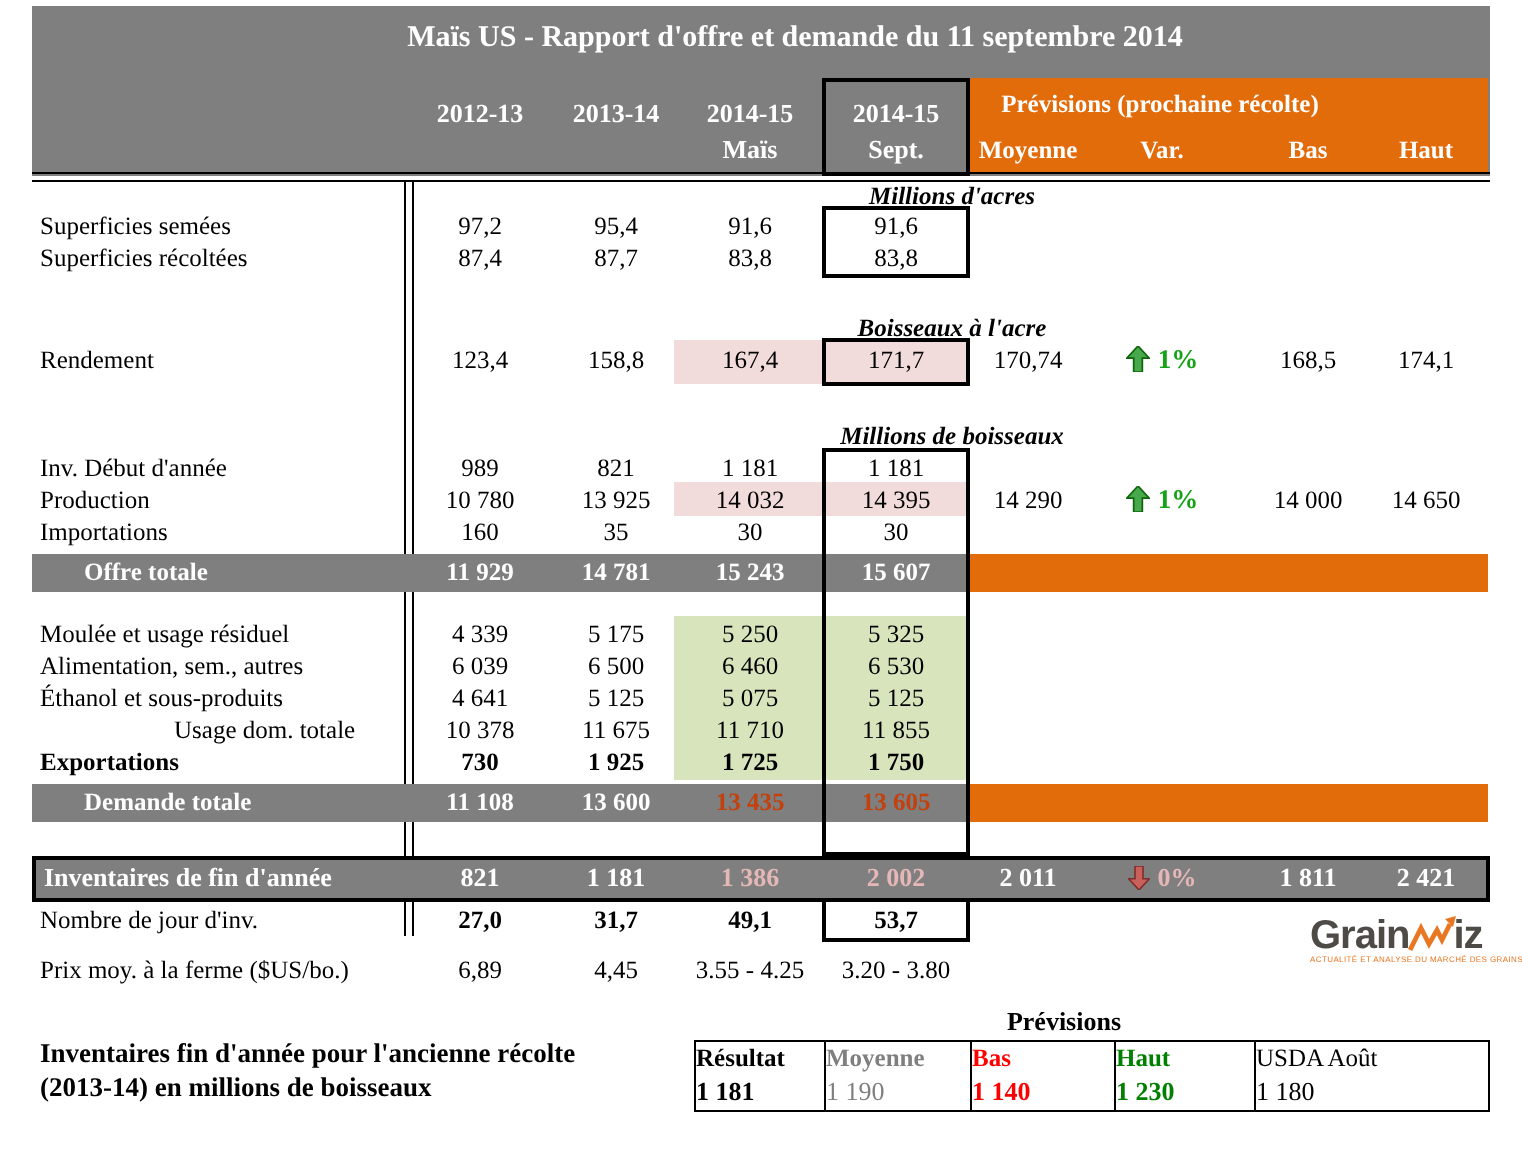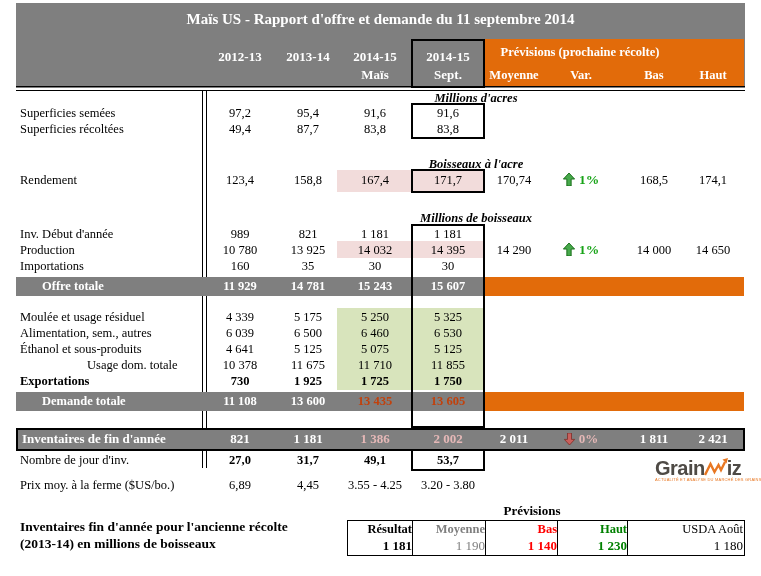--- a/index.html
+++ b/index.html
@@ -16,21 +16,21 @@
   .lab{position:absolute;left:20px;text-align:left;white-space:nowrap;}
   .ind{left:87px}
   .tot-ind{left:42px}
   .b{font-weight:bold}
   .white{color:#fff}
   .pinktx{color:#E5B8B7}
   .greentx{color:#c2410c}
   
   #grayhead{left:16px;top:3px;width:729px;height:85px;background:#7F7F7F;}
   #title{left:16px;top:11px;width:729px;text-align:center;color:#fff;
-         font-size:15px;font-weight:bold;}
+         font-size:15px;font-weight:bold;padding-left:17px;}
   #orangehead{left:485px;top:39px;width:259px;height:47px;background:#E26B0A;}
   .hdrtxt{color:#fff;font-weight:bold;font-size:13px;height:16px;line-height:16px;}
   #prevtitle{left:480px;top:45px;width:200px;text-align:center;color:#fff;
              font-weight:bold;font-size:12.5px;}
   
   .dblh{left:16px;top:86px;width:729px;height:5px;border-top:1.8px solid #000;
         border-bottom:1.8px solid #000;box-sizing:border-box;}
   .dblv{width:5px;border-left:1.5px solid #000;border-right:1.5px solid #000;
         box-sizing:border-box;}
   .blackbox{border:2px solid #000;box-sizing:border-box;background:transparent;z-index:6;}
@@ -47,21 +47,21 @@
         font-weight:bold;font-size:12.5px;height:14px;line-height:14px;}
   
   .arr{display:inline-block;vertical-align:-2px;margin-right:4px;}
   .pct-up{color:#17A317;font-weight:bold;font-size:13.5px;}
   .pct-dn{color:#E5B8B7;font-weight:bold;font-size:13px;}
   
   #note{left:20px;top:518px;width:340px;font-size:13.5px;font-weight:bold;line-height:17px;}
   #prevlabel{left:482px;top:503px;width:100px;text-align:center;font-size:13px;font-weight:bold;}
   #btable{left:347px;top:520px;width:398px;height:36px;border:1.5px solid #000;
           box-sizing:border-box;display:flex;}
-  .btcell{border-left:1.5px solid #000;text-align:right;box-sizing:border-box;}
+  .btcell{border-left:1.5px solid #000;text-align:left;box-sizing:border-box;}
   .btcell:first-child{border-left:none;}
   .bthead{font-size:12.5px;font-weight:bold;line-height:17px;height:17px;}
   .btval{font-size:13px;line-height:16px;}
   .red{color:#FF0000}.green{color:#008000}.gray{color:#7F7F7F}
   
   #logo{left:655px;top:458px;width:95px;height:40px;font-family:"Liberation Sans",sans-serif;}
   #logo .line1{display:flex;align-items:flex-end;color:#4E4A45;font-weight:bold;
                font-size:20px;letter-spacing:-0.5px;line-height:16px;}
   #logo .tag{font-size:4px;color:#E87722;white-space:nowrap;letter-spacing:0.2px;
              margin-top:1px;text-align:center;}
@@ -110,21 +110,21 @@
 
   <div class="row" style="top:105px">
     <span class="lab">Superficies semées</span>
     <span class="cell c1">97,2</span>
     <span class="cell c2">95,4</span>
     <span class="cell c3">91,6</span>
     <span class="cell c4">91,6</span>
   </div>
   <div class="row" style="top:121px">
     <span class="lab">Superficies récoltées</span>
-    <span class="cell c1">49,4</span>
+    <span class="cell c1">87,4</span>
     <span class="cell c2">87,7</span>
     <span class="cell c3">83,8</span>
     <span class="cell c4">83,8</span>
   </div>
 
   <div class="row" style="top:172px">
     <span class="lab">Rendement</span>
     <span class="cell c1">123,4</span>
     <span class="cell c2">158,8</span>
     <span class="cell c3">167,4</span>

